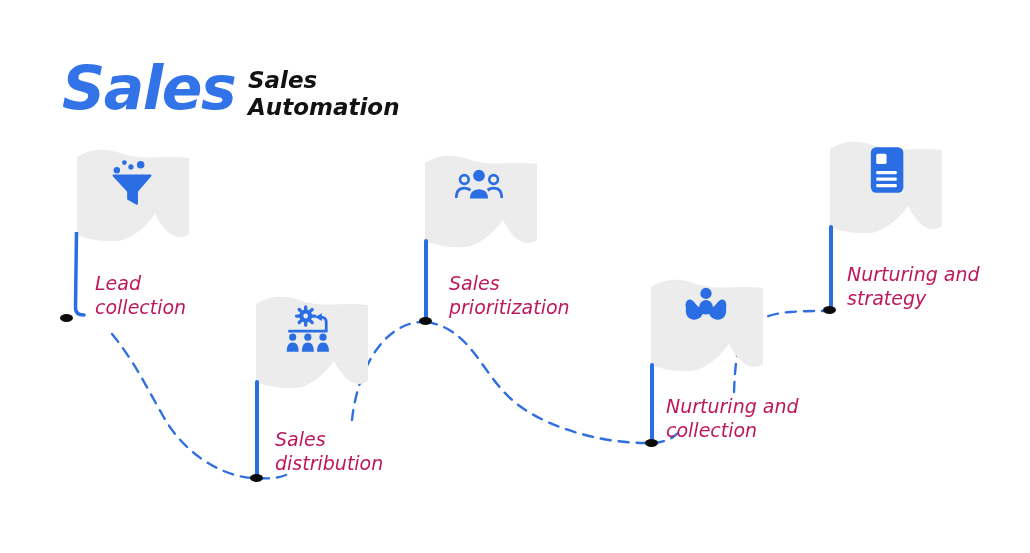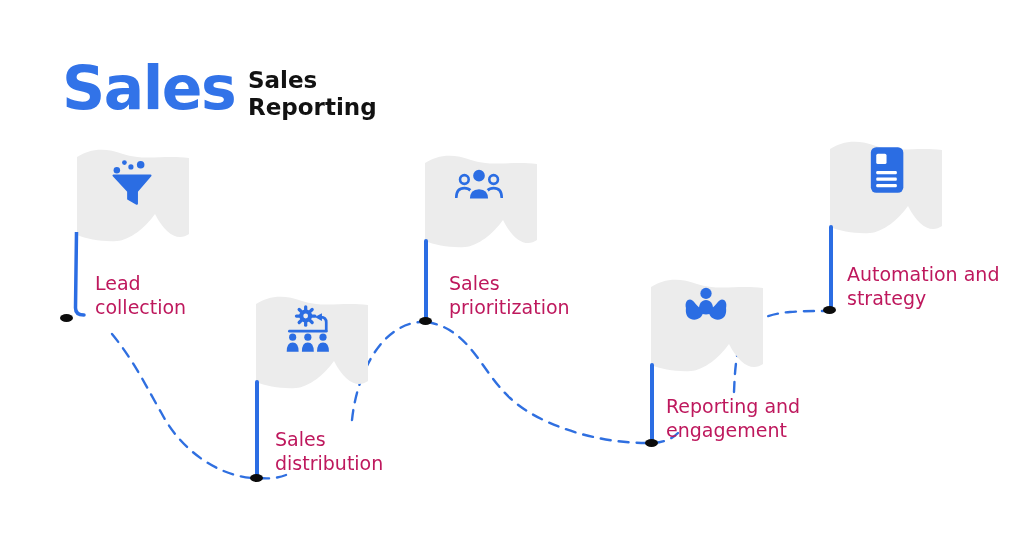--- a/index.html
+++ b/index.html
@@ -1,18 +1,18 @@
 <!DOCTYPE html>
 <html><head>
 <meta charset="utf-8">
 <style>
   html,body{margin:0;padding:0;background:#fff;}
   .canvas{
     position:relative;width:1030px;height:553px;background:#ffffff;
-    overflow:hidden;font-family:"DejaVu Sans","Liberation Sans",sans-serif;
+    overflow:hidden;font-family:"DejaVu Sans","Liberation Sans",sans-serif;font-style:italic;
   }
   
   .title-main{
     position:absolute;left:62px;top:58px;
     font-size:60px;font-weight:800;letter-spacing:-1.5px;
     color:#3273E8;line-height:1;
   }
   .title-sub{
     position:absolute;left:248px;top:67px;
     font-size:23px;font-weight:700;color:#121212;line-height:27px;
@@ -75,21 +75,21 @@
     <path class="journey" d="M259,478 C270,479 278,478 286,475"></path>
     <path class="journey" d="M352,420 C357,372 382,324 421,322"></path>
     <path class="journey" d="M427,322 C470,329 480,370 510,398 C540,426 598,443 646,443"></path>
     <path class="journey" d="M654,443 C664,442 672,439 678,433"></path>
     <path class="journey" d="M734,392 C735,365 737,350 742,338 C750,322 765,314 790,312 C802,311 814,311 825,311"></path>
   </svg>
 
   <div class="title-main">Sales</div>
   <div class="title-sub">
     <div>Sales</div>
-    <div>Reporting</div>
+    <div>Automation</div>
   </div>
 
   <div class="milestone m1">
     <svg class="flag" viewBox="0 0 116 96">
         <use href="#flagShape"></use>
       </svg>
     <svg class="icon" viewBox="0 0 48 48">
       <circle class="blue" cx="10" cy="14" r="3"></circle>
       <circle class="blue" cx="17" cy="7" r="2.2"></circle>
       <circle class="blue" cx="23" cy="11" r="2.4"></circle>
@@ -165,32 +165,32 @@
     <svg class="icon" viewBox="0 0 48 48">
       <g class="blue">
         <circle cx="24" cy="10.5" r="5.2"></circle>
         <path d="M24,16.5 C20,16.5 17.5,20 17.5,24.5 L17.5,28 Q24,32 30.5,28 L30.5,24.5 C30.5,20 28,16.5 24,16.5 Z"></path>
         <path d="M5.5,24 C4,18 8,14.5 11.5,17 C13.5,18.5 14.5,20.5 16,22 L21.5,27 C21,33 15,36.5 9.5,34 C6,32.4 5,28.5 5.5,24 Z"></path>
         <path d="M42.5,24 C44,18 40,14.5 36.5,17 C34.5,18.5 33.5,20.5 32,22 L26.5,27 C27,33 33,36.5 38.5,34 C42,32.4 43,28.5 42.5,24 Z"></path>
       </g>
     </svg>
     <div class="pole"></div>
     <div class="dot"></div>
-    <div class="label">Reporting and engagement</div>
+    <div class="label">Nurturing and collection</div>
   </div>
 
   <div class="milestone m5">
     <svg class="flag" viewBox="0 0 116 96">
         <use href="#flagShape"></use>
       </svg>
     <svg class="icon" viewBox="0 0 48 48">
       <rect class="blue" x="10" y="3" width="30" height="42" rx="5"></rect>
       <rect x="15" y="9" width="9.5" height="9.5" rx="1.5" fill="#fff"></rect>
       <rect x="15" y="25" width="19" height="3" rx="1" fill="#fff"></rect>
       <rect x="15" y="31" width="19" height="3" rx="1" fill="#fff"></rect>
       <rect x="15" y="37" width="19" height="3" rx="1" fill="#fff"></rect>
     </svg>
     <div class="pole"></div>
     <div class="dot"></div>
-    <div class="label">Automation and strategy</div>
+    <div class="label">Nurturing and strategy</div>
   </div>
 
 </div>
 
 </body></html>

